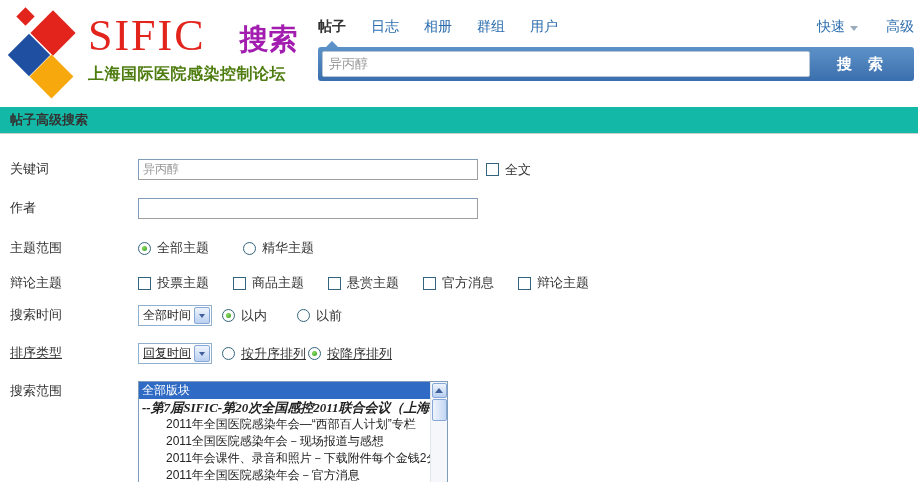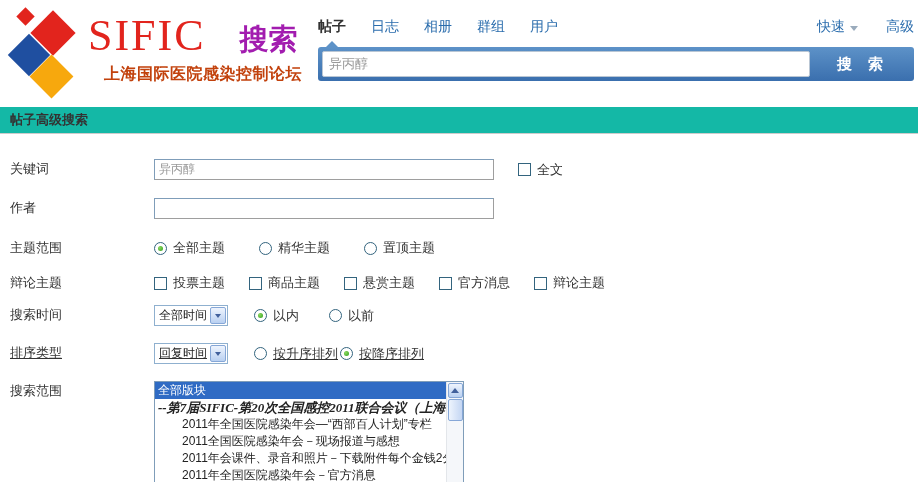--- a/index.html
+++ b/index.html
@@ -14,21 +14,21 @@
   .d { position:absolute; display:block; }
   .d-red-small { left:15px; top:6px;  width:13px; height:13px; background:#e2241d; transform:rotate(45deg); }
   .d-red       { left:33px; top:13px; width:32px; height:32px; background:#e2241d; transform:rotate(45deg); }
   .d-blue      { left:10px; top:36px; width:30px; height:30px; background:#1f4fa0; transform:rotate(45deg); }
   .d-yellow    { left:32px; top:57px; width:31px; height:31px; background:#f7a80d; transform:rotate(45deg); }
 
   .logo-text { position:absolute; left:84px; top:6px; width:230px; }
   .logo-row1 { display:flex; align-items:flex-end; height:52px; }
   .brand { font-family:"Liberation Serif","DejaVu Serif",serif; font-size:44px; color:#e2241d; letter-spacing:2px; line-height:52px; }
   .search-word { margin-left:34px; font-size:29px; font-weight:bold; color:#a21caf; line-height:46px; }
-  .subtitle { font-size:16px; font-weight:bold; color:#c2410c; letter-spacing:0.5px; margin-top:2px; white-space:nowrap;text-align:center; }
+  .subtitle { font-size:16px; font-weight:bold; color:#4d7c0f; letter-spacing:0.5px; margin-top:2px; white-space:nowrap; }
 
   .header-right { position:absolute; left:318px; top:14px; width:596px; }
   .nav { display:flex; align-items:center; height:26px; font-size:14px; }
   .nav .tab { margin-right:25px; color:#2b6dad; cursor:pointer; text-decoration:none; }
   .nav .tab.active { color:#333; font-weight:bold; }
   .nav .right-links { margin-left:auto; display:flex; align-items:center; }
   .nav .right-links .lnk { color:#2b6dad; cursor:pointer; }
   .caret-down { display:inline-block; width:0; height:0; margin:2px 0 0 5px;
     border-left:4px solid transparent; border-right:4px solid transparent; border-top:5px solid #9aabbc; }
   .gap28 { width:28px; }
@@ -42,21 +42,21 @@
   .search-btn { width:100px; text-align:center; color:#fff; font-size:15px; font-weight:bold;
     letter-spacing:6px; cursor:pointer; white-space:nowrap; padding-left:6px; }
 
   
   .section-bar { position:absolute; left:0; top:107px; width:918px; height:27px;
     background:#14b8a6; border-bottom:1px solid #ccc; line-height:26px;
     font-size:13px; font-weight:bold; color:#333; padding-left:10px; }
 
   
   .form { position:absolute; left:0; top:134px; width:918px; height:348px; }
-  .row { position:absolute; left:0; width:918px; display:flex; align-items:center;gap:16px; }
+  .row { position:absolute; left:0; width:918px; display:flex; align-items:center; }
   .row .lbl { width:138px; padding-left:10px; font-size:13px; color:#333; flex:none; align-self:flex-start; line-height:20px; }
 
   .row-keyword { top:25px; }
   .row-author  { top:64px; }
   .row-scope   { top:104px; }
   .row-special { top:139px; }
   .row-time    { top:171px; }
   .row-sort    { top:209px;text-decoration:underline; }
   .row-range   { top:247px; align-items:flex-start; }
 
@@ -162,24 +162,20 @@
     <div class="lbl">主题范围</div>
     <div class="ctl-group">
       <label class="opt w-scope">
         <span class="radio sel"></span>
         <span>全部主题</span>
       </label>
       <label class="opt w-scope">
         <span class="radio"></span>
         <span>精华主题</span>
       </label>
-      <label class="opt w-scope">
-        <span class="radio"></span>
-        <span>置顶主题</span>
-      </label>
     </div>
   </div>
 
   <div class="row row-special">
     <div class="lbl">辩论主题</div>
     <div class="ctl-group">
       <label class="opt w-special">
         <span class="check"></span>
         <span>投票主题</span>
       </label>

